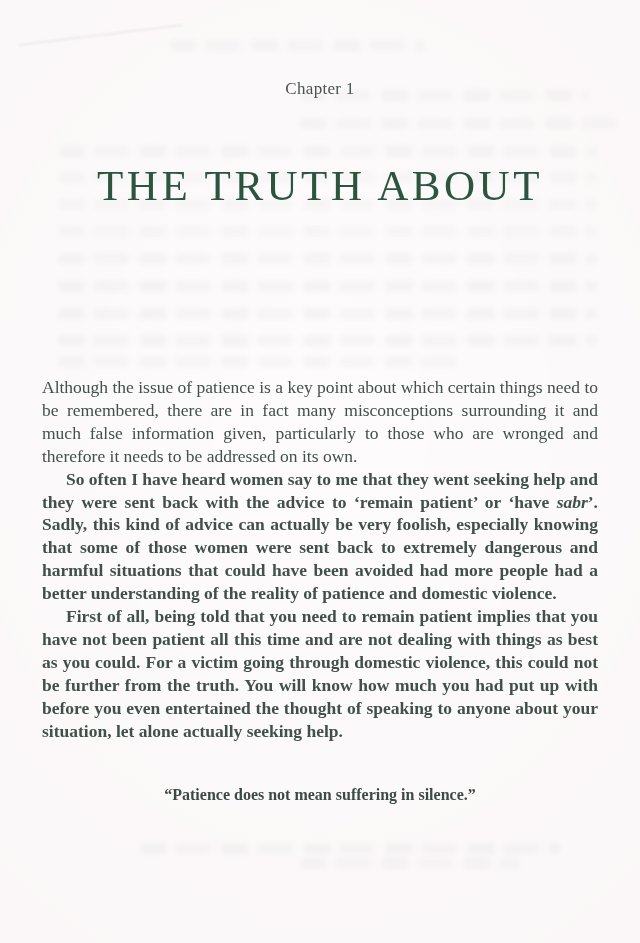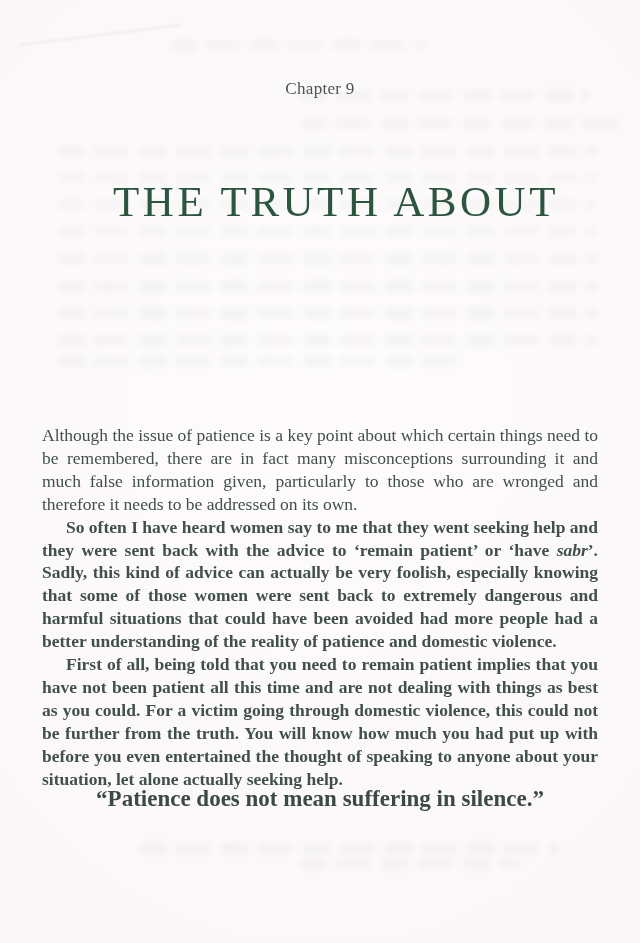--- a/index.html
+++ b/index.html
@@ -81,32 +81,31 @@
   .body-text {
     position: absolute;
     top: 376px;
     left: 42px;
     width: 556px;
     text-align: justify;
     font-size: 17.5px;
     line-height: 22.9px;
     color: #41504b;
     z-index: 1;
-    margin-top: 48px;
   }
   .body-text p { margin: 0; }
   .body-text p.indent { text-indent: 24px; font-weight: bold; }
 
   .pull-quote {
     position: absolute;
     top: 786px;
     left: 0;
     width: 100%;
     text-align: center;
-    font-size: 23px;
+    font-size: 16px;
     font-weight: bold;
     color: #3c4a45;
     z-index: 1;
   }
 </style>
 </head>
 <body>
 
 <div class="page">
 
@@ -119,23 +118,23 @@
   <div class="ghost" style="top:199px; left:58px;  width:540px; opacity:0.07;"></div>
   <div class="ghost" style="top:226px; left:58px;  width:540px; opacity:0.07;"></div>
   <div class="ghost" style="top:253px; left:58px;  width:540px;"></div>
   <div class="ghost" style="top:281px; left:58px;  width:540px; opacity:0.1;"></div>
   <div class="ghost" style="top:308px; left:58px;  width:540px; opacity:0.1;"></div>
   <div class="ghost" style="top:335px; left:58px;  width:540px; opacity:0.1;"></div>
   <div class="ghost" style="top:356px; left:58px;  width:400px;"></div>
   <div class="ghost" style="top:843px; left:140px; width:420px; opacity:0.1;"></div>
   <div class="ghost" style="top:858px; left:300px; width:220px;"></div>
 
-  <div class="chapter-label">Chapter 9</div>
+  <div class="chapter-label">Chapter 1</div>
 
-  <h1 class="chapter-title" style="margin:16px; font-weight:normal;">
+  <h1 class="chapter-title" style="margin:0; font-weight:normal;">
     <span class="title-line">THE TRUTH ABOUT</span>
   </h1>
 
   <div class="body-text">
     <p><span>Although the issue of patience is a key point about which certain things need to be remembered, there are in fact many misconceptions surrounding it and much false information given, particularly to those who are wronged and therefore it needs to be addressed on its own.</span></p>
     <p class="indent"><span>So often I have heard women say to me that they went seeking help and they were sent back with the advice to ‘remain patient’ or ‘have </span><span class="italic">sabr</span><span>’. Sadly, this kind of advice can actually be very foolish, especially knowing that some of those women were sent back to extremely dangerous and harmful situations that could have been avoided had more people had a better understanding of the reality of patience and domestic violence.</span></p>
     <p class="indent"><span>First of all, being told that you need to remain patient implies that you have not been patient all this time and are not dealing with things as best as you could. For a victim going through domestic violence, this could not be further from the truth. You will know how much you had put up with before you even entertained the thought of speaking to anyone about your situation, let alone actually seeking help.</span></p>
   </div>
 
   <div class="pull-quote">“Patience does not mean suffering in silence.”</div>

